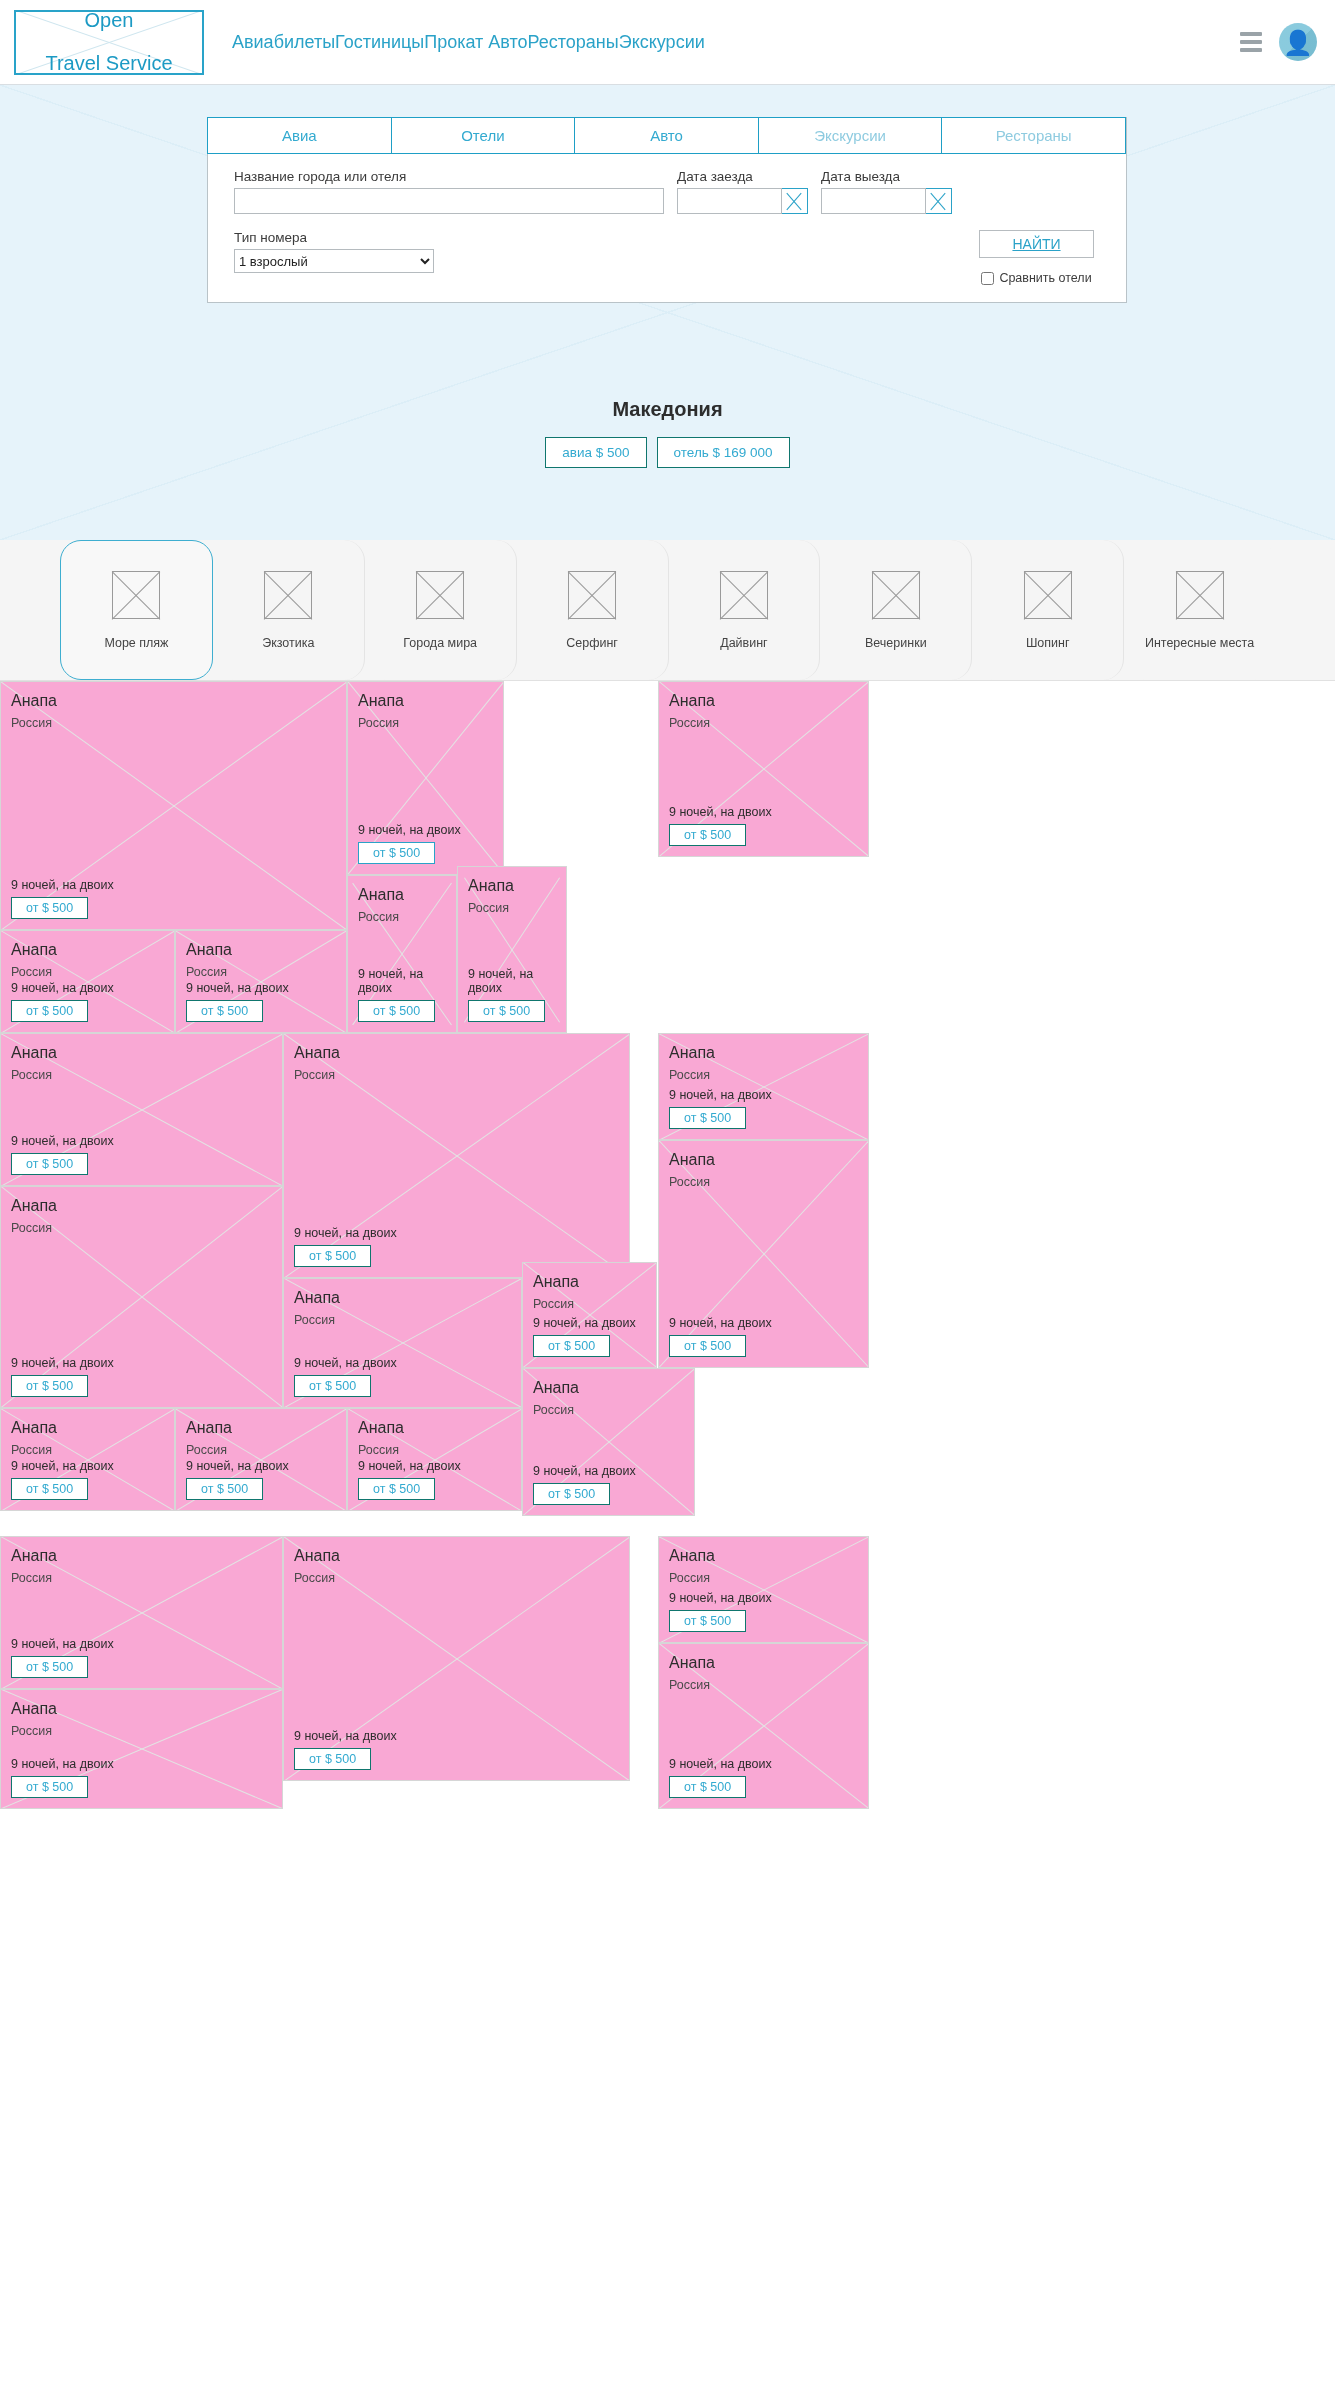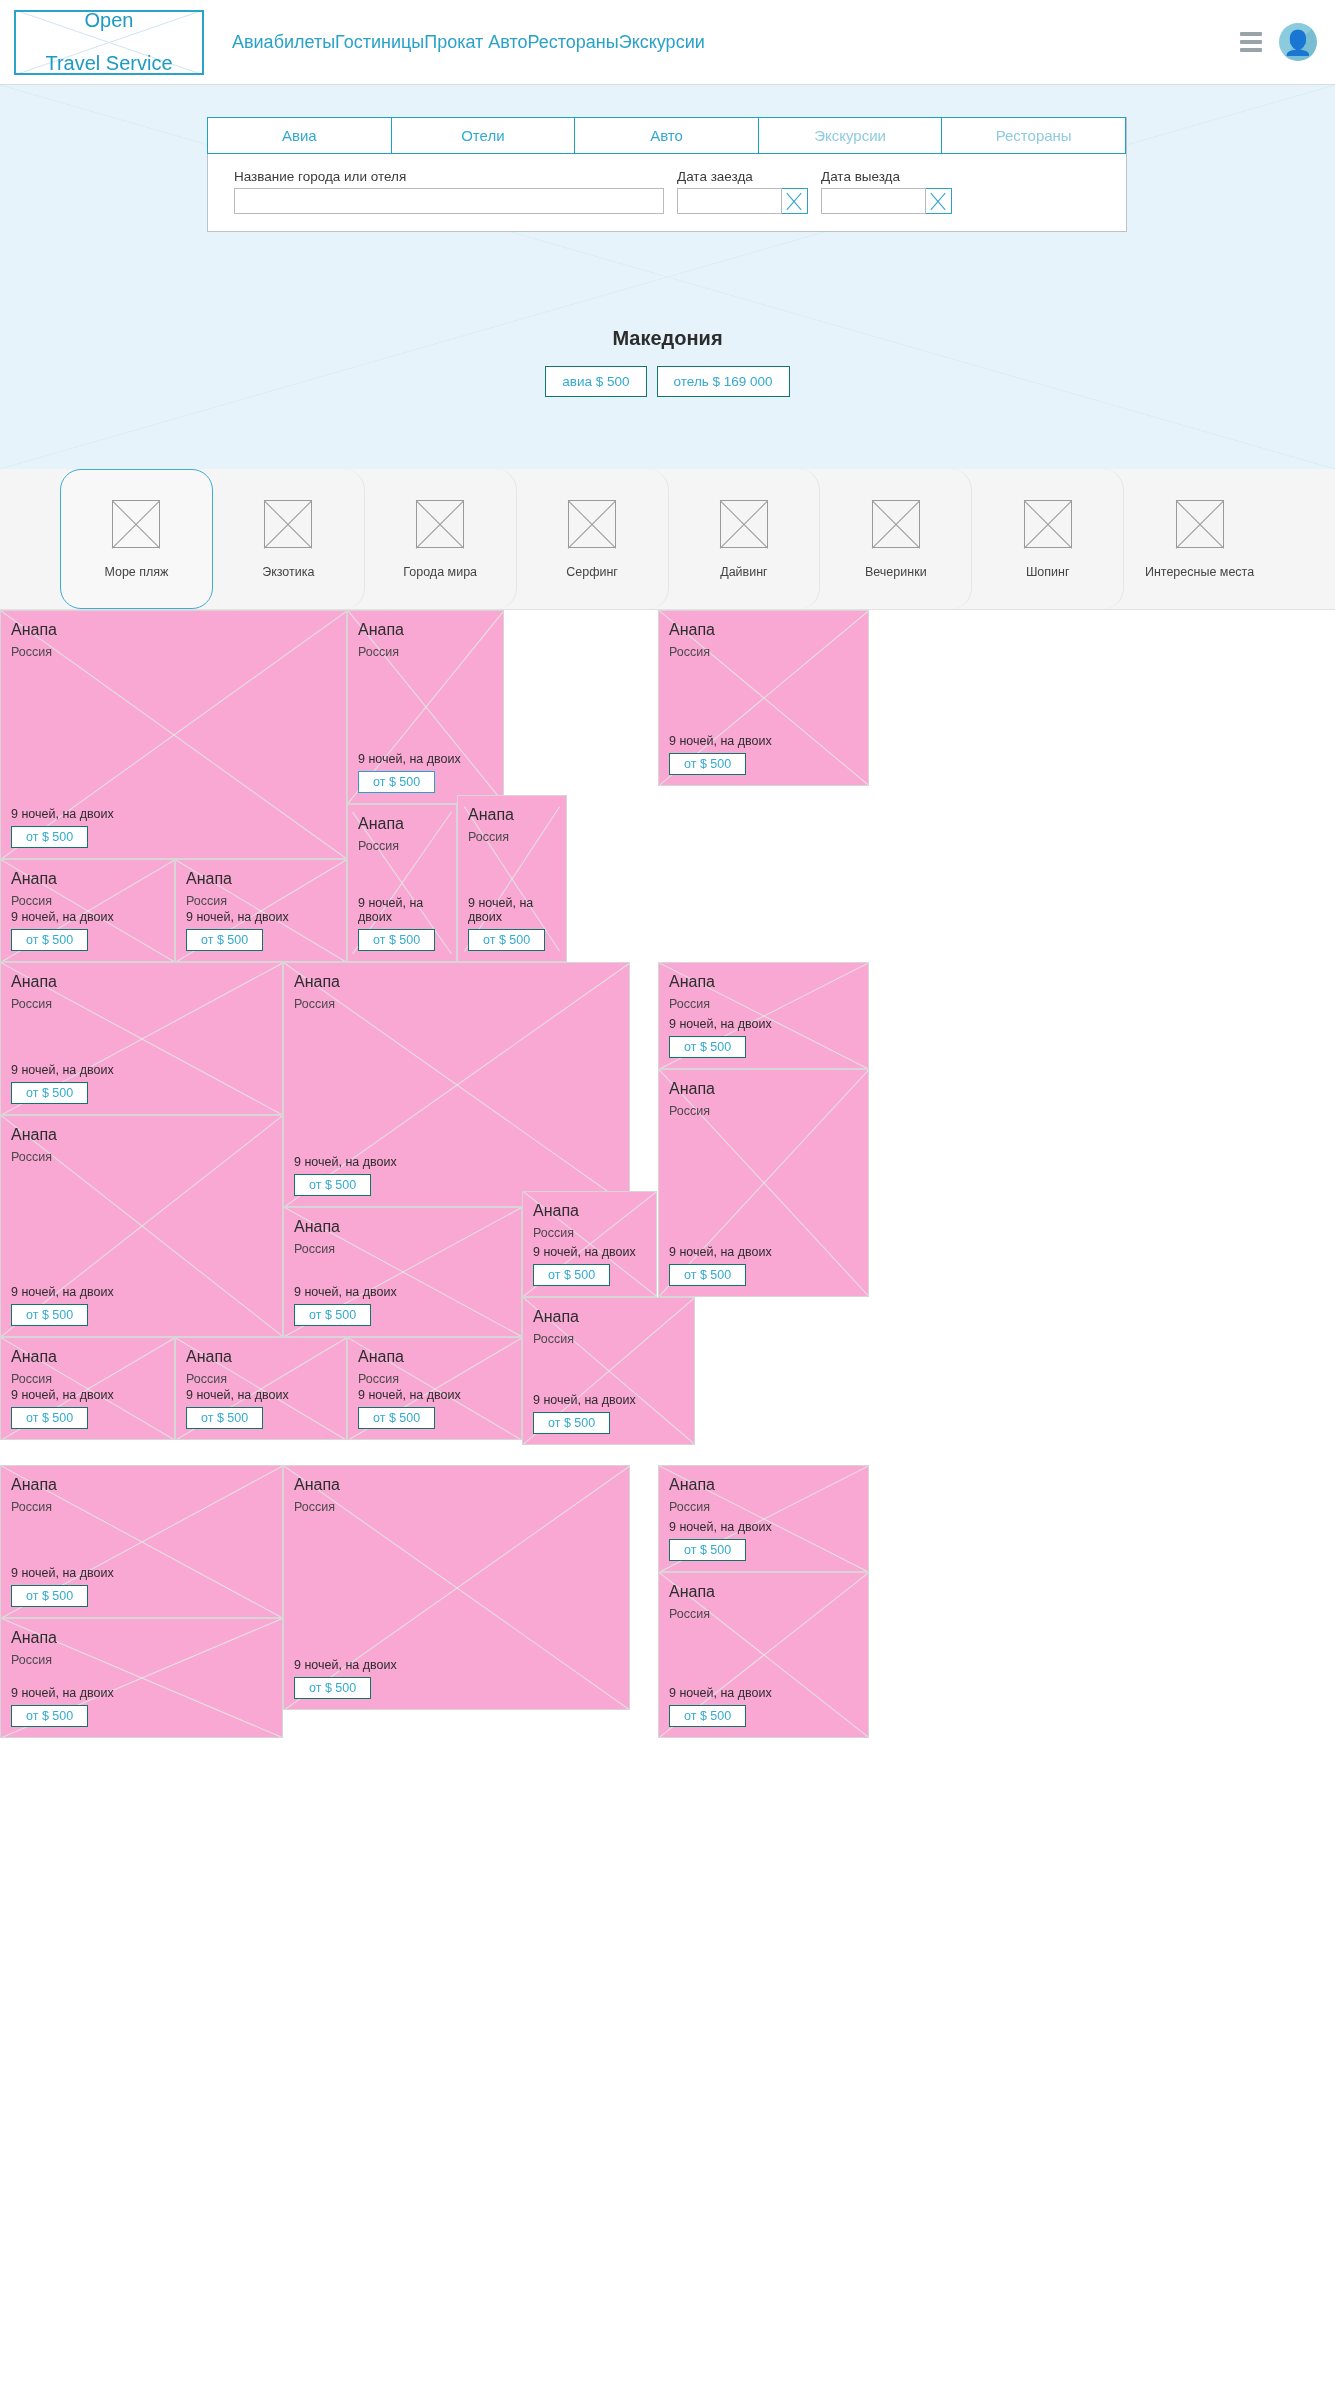--- a/index.html
+++ b/index.html
@@ -367,20 +367,36 @@
 
         <div class="fld f-date">
           <label>Дата выезда</label>
           <div class="date-wrap">
             <input type="text" value="" style="">
             <div class="cal-btn"></div>
           </div>
         </div>
       </div>
 
+      <div class="form-row2">
+        <div class="f-room">
+          <label>Тип номера</label>
+          <select>
+            <option>1 взрослый</option>
+          </select>
+        </div>
+
+        <div class="search-col">
+          <button class="btn-search">НАЙТИ</button>
+          <label class="cmp">
+            <input type="checkbox" style="">
+            <span>Сравнить отели</span>
+          </label>
+        </div>
+      </div>
     </div>
   </div>
 
   <div class="promo">
     <h2>Македония</h2>
     <div class="promo-btns">
       <button class="promo-btn">авиа $ 500</button>
       <button class="promo-btn">отель $ 169 000</button>
     </div>
   </div>

